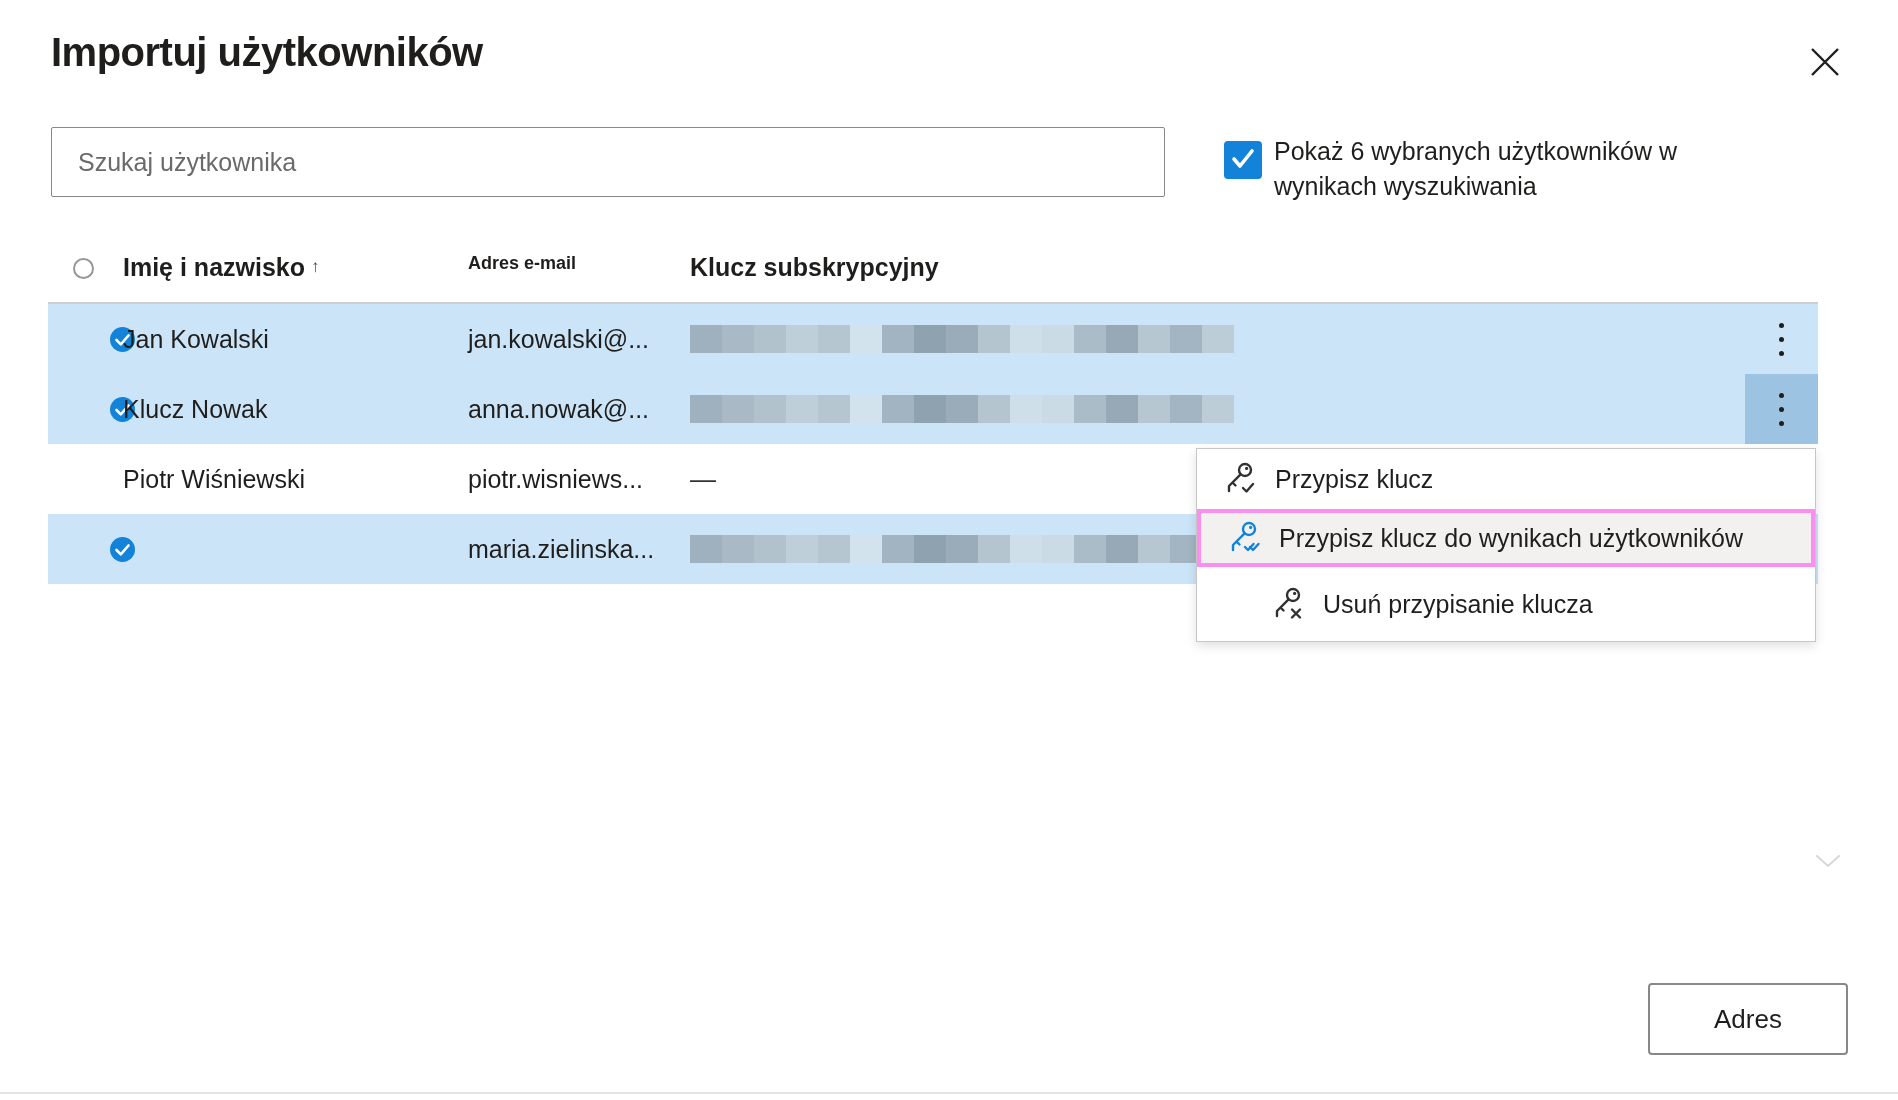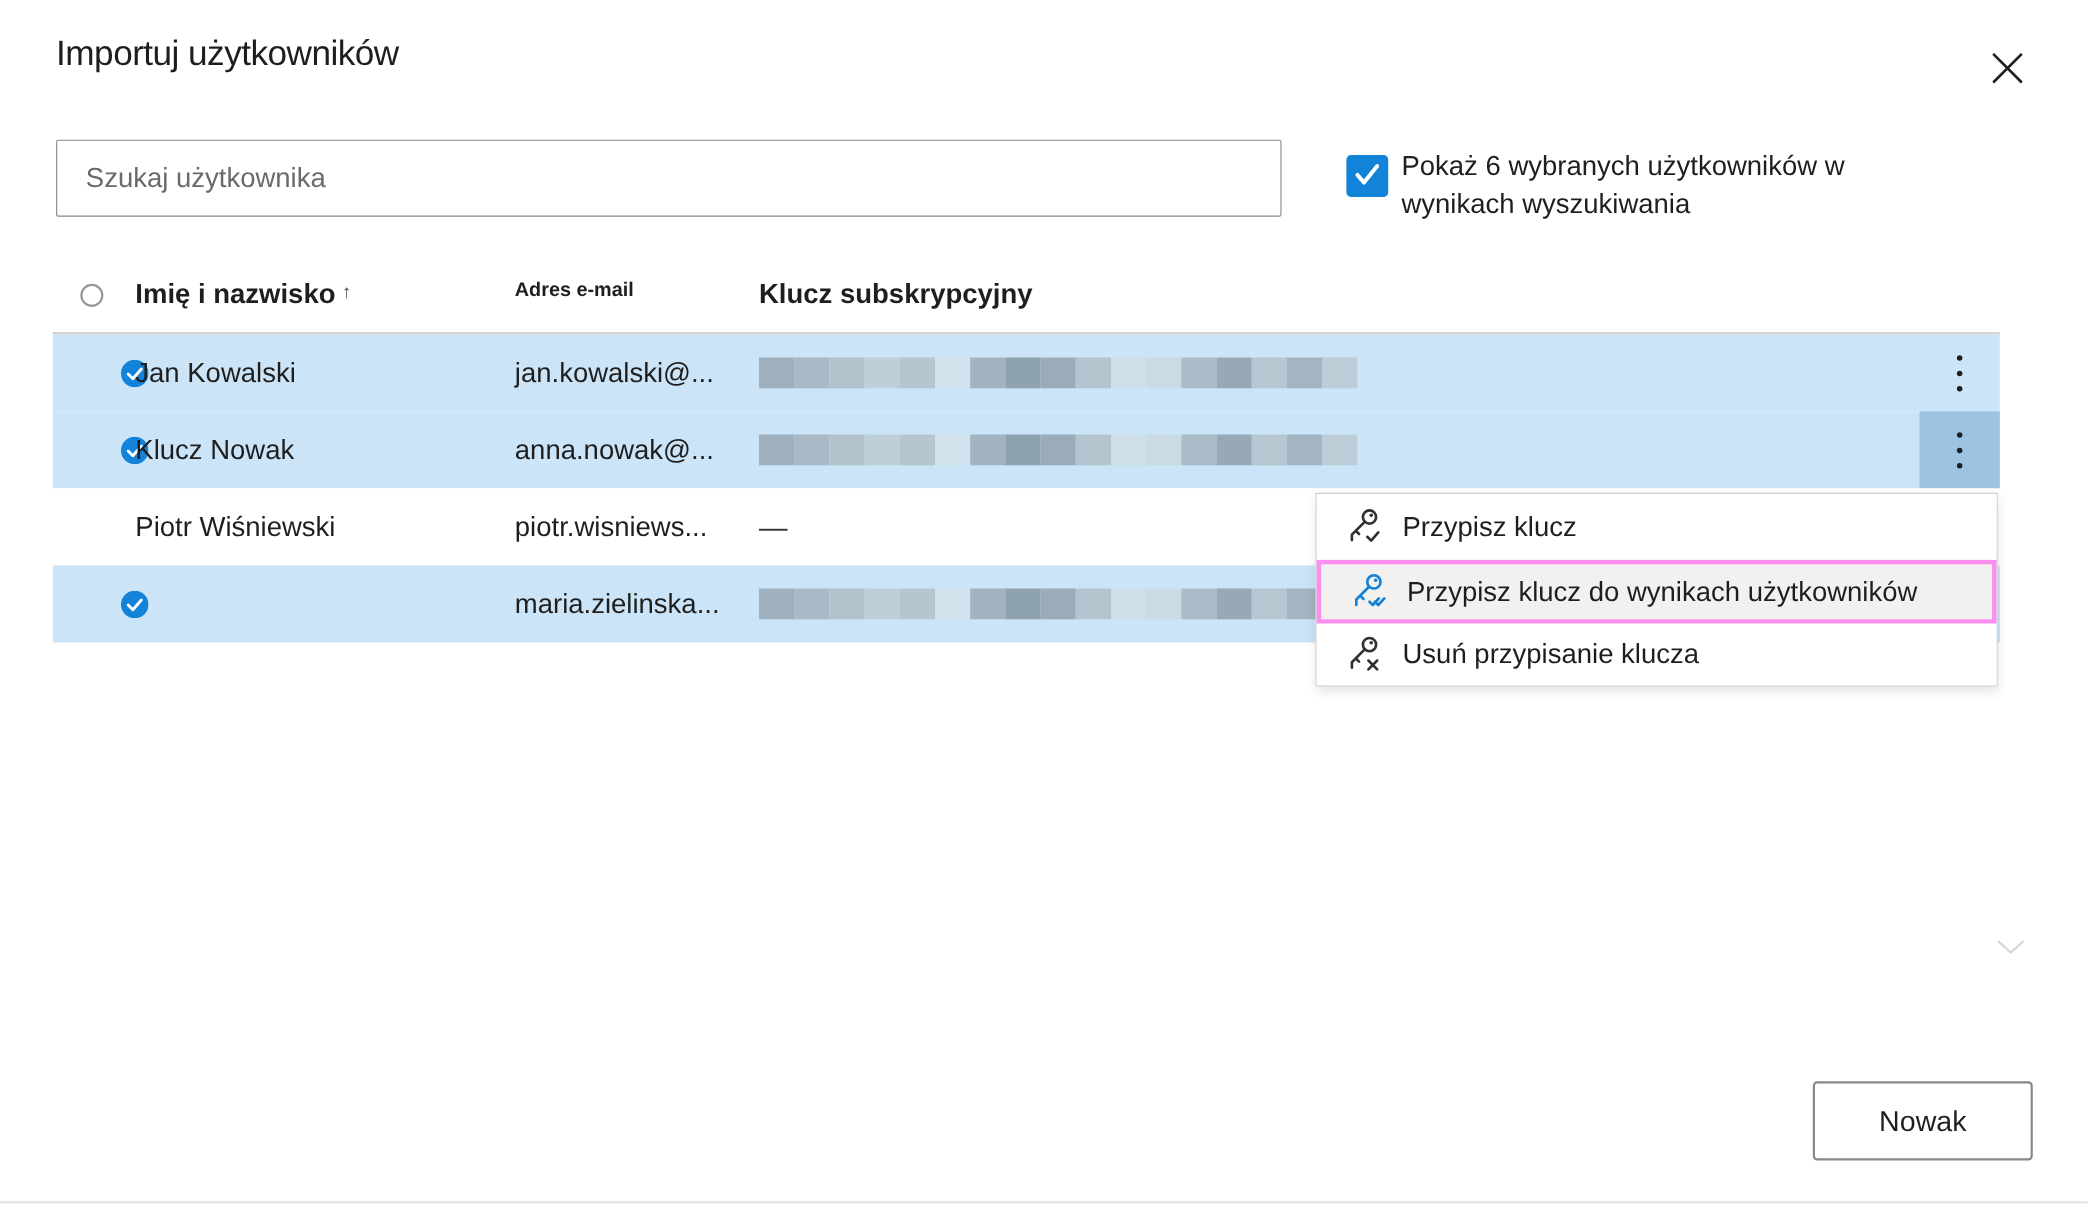--- a/index.html
+++ b/index.html
@@ -1,21 +1,21 @@
 <!DOCTYPE html>
 <html><head>
 <meta charset="utf-8">
 <style>
   * { margin:0; padding:0; box-sizing:border-box; }
   html,body { background:#fff; }
   body { font-family:"Liberation Sans", sans-serif; color:#1f1e1d; }
   .stage { position:relative; width:1898px; height:1100px; background:#fff; overflow:hidden; }
 
   
-  .dlg-title { position:absolute; left:51px; top:30px; font-size:32px; font-weight:400; letter-spacing:-0.5px; }
+  .dlg-title { position:absolute; left:51px; top:30px; font-size:40px; font-weight:700; letter-spacing:-0.5px; }
   .close-btn { position:absolute; left:1800px; top:38px; width:50px; height:50px; display:flex; align-items:center; justify-content:center; cursor:pointer; background:none; border:none; }
 
   
   .search-box { position:absolute; left:51px; top:127px; width:1114px; height:70px; border:1px solid #8a8886; border-radius:2px; font-family:"Liberation Sans",sans-serif; font-size:25px; padding:0 26px; color:#1f1e1d; outline:none; }
   .search-box::placeholder { color:#6b6a69; }
 
   
   .filter-wrap { position:absolute; left:1224px; top:127px; width:520px; display:flex; align-items:flex-start; }
   .checkbox { width:38px; height:38px; margin-top:14px; border-radius:4px; background:#1283d8; display:flex; align-items:center; justify-content:center; flex:0 0 auto; cursor:pointer; }
   .filter-label { margin-left:12px; width:460px; font-size:25px; line-height:35px; padding-top:7px; }
@@ -44,21 +44,21 @@
   .kebab { position:absolute; left:1697px; top:0; width:73px; height:70px; display:flex; flex-direction:column; align-items:center; justify-content:center; gap:9px; cursor:pointer; background:transparent; border:none; }
   .kebab.pressed { background:#9dc3e2; }
   .kebab i { display:block; width:5px; height:5px; border-radius:50%; background:#1f1e1d; }
 
   
   .ctx-menu { position:absolute; left:1196px; top:448px; width:620px; background:#fff; border:1px solid #c8c6c4; box-shadow:0 4px 10px rgba(0,0,0,0.12); z-index:10; }
   .ctx-item { position:relative; height:60px; display:flex; align-items:center; background:#fff; cursor:pointer; }
   .ctx-item .mi-icon { margin-left:24px; width:38px; height:38px; flex:0 0 auto; display:flex; align-items:center; justify-content:center; }
   .ctx-item .mi-label { margin-left:16px; font-size:25px; white-space:nowrap; }
   .ctx-item.highlighted { height:58px; background:#f2f1f0; border:4px solid #fb8ff0; }
-  .ctx-item.last { height:56px; }
+  .ctx-item.last { height:74px;margin-left:48px; }
 
   
   .btn { position:absolute; height:72px; font-family:"Liberation Sans",sans-serif; font-size:26px; display:flex; align-items:center; justify-content:center; cursor:pointer; }
   .btn-primary { left:1432px; top:983px; width:200px; background:#1283d8; color:#fff; border:none; border-radius:4px; }
   .btn-secondary { left:1648px; top:983px; width:200px; background:#fff; color:#1f1e1d; border:2px solid #8a8886; border-radius:4px; }
   .bottom-divider { position:absolute; left:0; top:1092px; width:1898px; height:2px; background:#e5e3e1; }
   .faint-chevron { position:absolute; left:1814px; top:853px; }
 </style>
 </head>
 <body>
@@ -266,16 +266,16 @@
       <span class="mi-label">Usuń przypisanie klucza</span>
     </div>
   </div>
 
   <span class="faint-chevron">
     <svg width="28" height="16" viewBox="0 0 28 16">
         <path d="M3 3 L14 13 L25 3" stroke="#d9d7d5" stroke-width="2" fill="none" stroke-linecap="round"></path>
       </svg>
   </span>
 
-  <button class="btn btn-secondary">Nowak</button>
+  <button class="btn btn-secondary">Adres</button>
 
   <div class="bottom-divider"></div>
 </div>
 
 </body></html>

